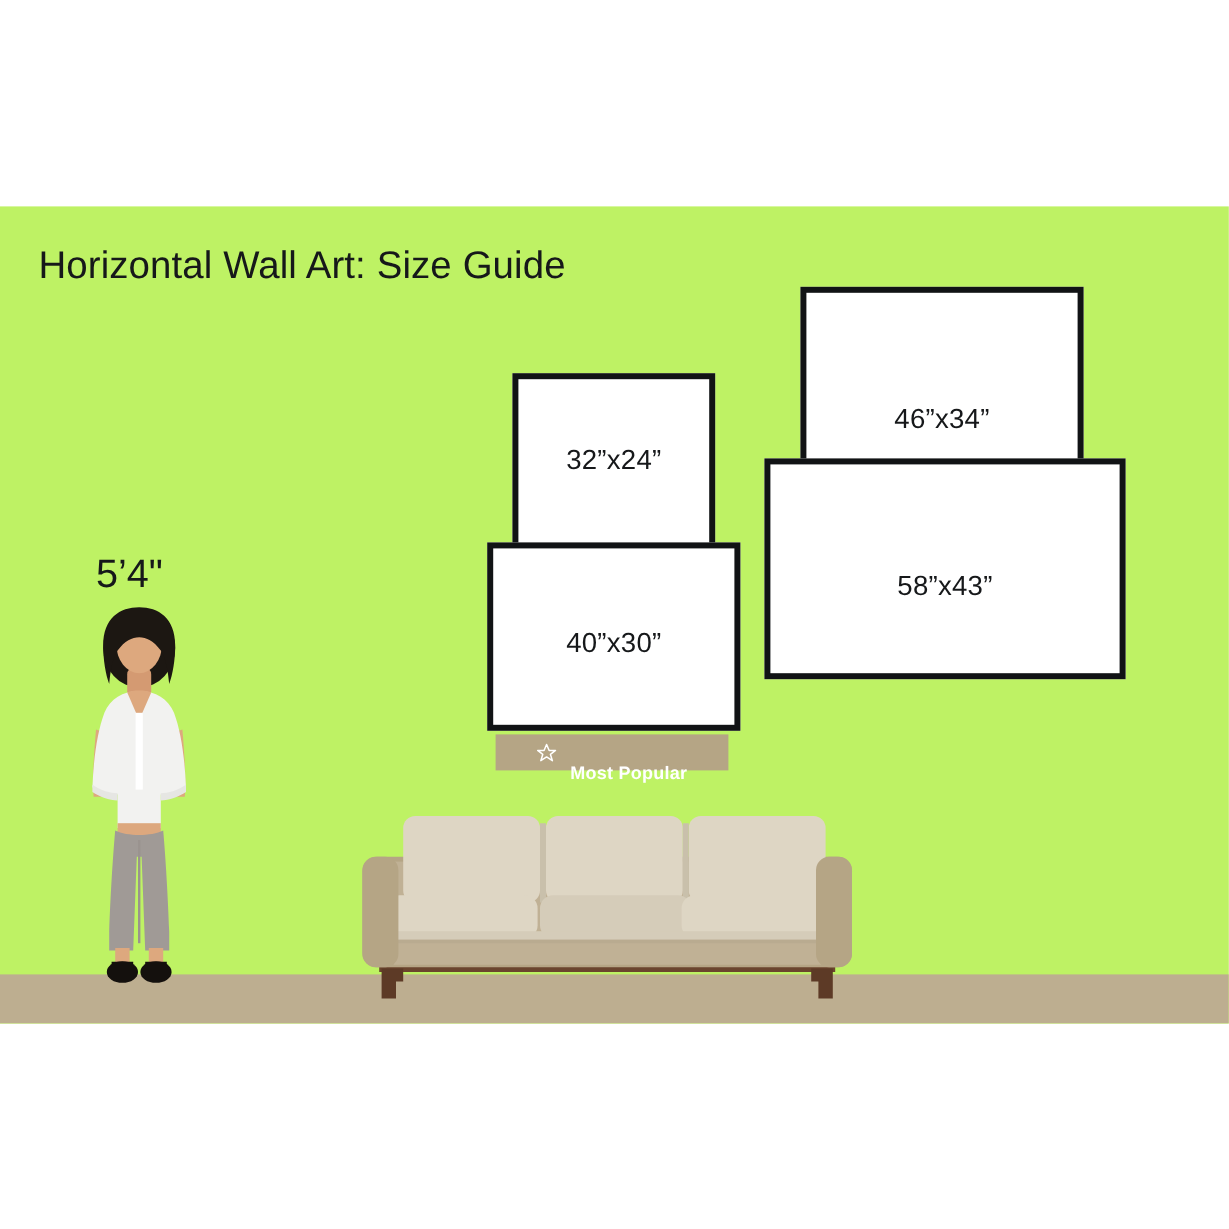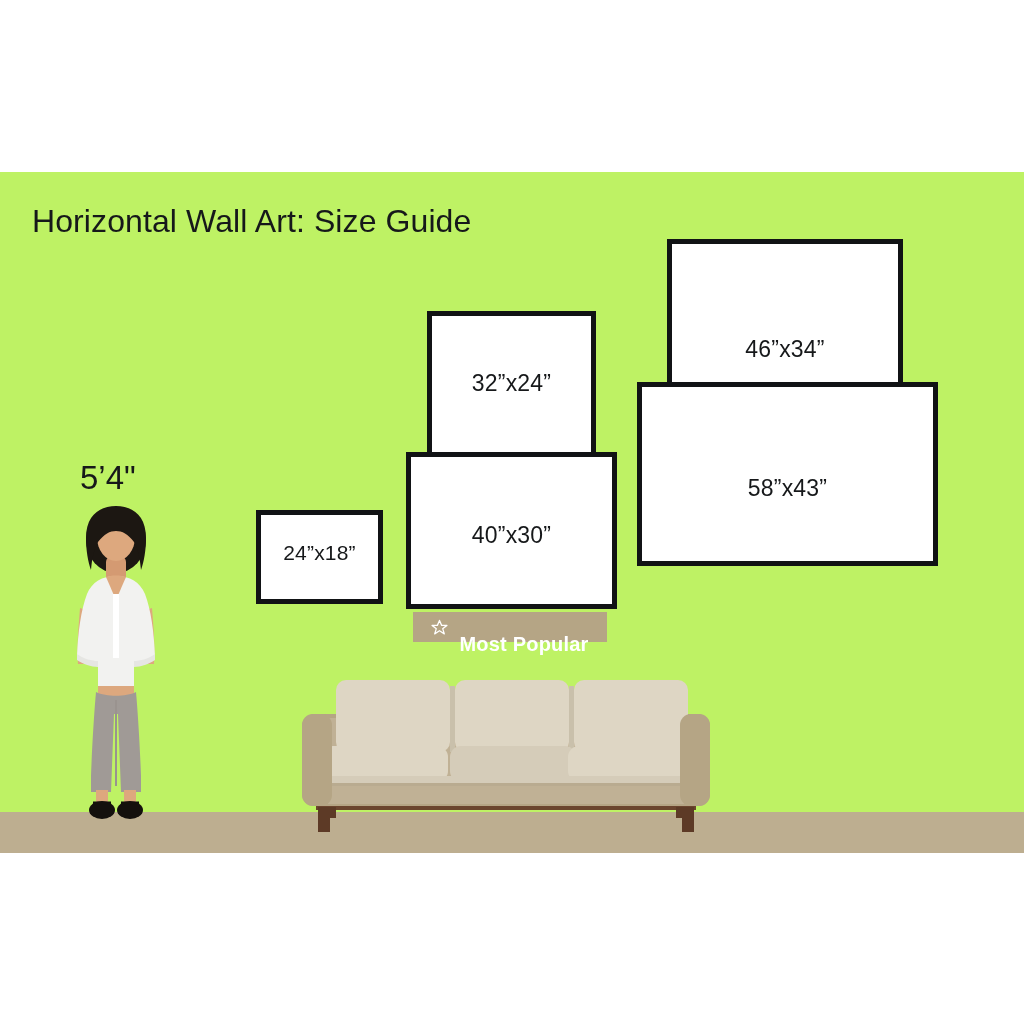--- a/index.html
+++ b/index.html
@@ -99,21 +99,21 @@
     justify-content: center;
     gap: 11px;
   }
   .badge .star-ico {
     width: 17px;
     height: 17px;
     display: block;
     flex: 0 0 auto;
   }
   .badge .badge-text {
-    font-size: 20px;
+    font-size: 15px;
     font-weight: bold;
     color: #ffffff;
     letter-spacing: 0.2px;
     white-space: nowrap;
     margin-top: 34px;
   }
 
   
   .height-label {
     position: absolute;
@@ -234,23 +234,20 @@
     </div>
 
     <div class="frame" id="frame-32x24">
       <span class="flabel">32”x24”</span>
     </div>
 
     <div class="frame" id="frame-40x30">
       <span class="flabel">40”x30”</span>
     </div>
 
-    <div class="frame small" id="frame-24x18">
-      <span class="flabel">24”x18”</span>
-    </div>
 
     <div class="badge">
       <svg class="star-ico" viewBox="0 0 24 24" xmlns="http://www.w3.org/2000/svg">
         <polygon points="12,2 15,9 22.5,9 16.5,13.6 18.8,21 12,16.6 5.2,21 7.5,13.6 1.5,9 9,9" fill="none" stroke="#ffffff" stroke-width="1.8" stroke-linejoin="round"></polygon>
       </svg>
       <span class="badge-text">Most Popular</span>
     </div>
 
   </div>
 </div>

